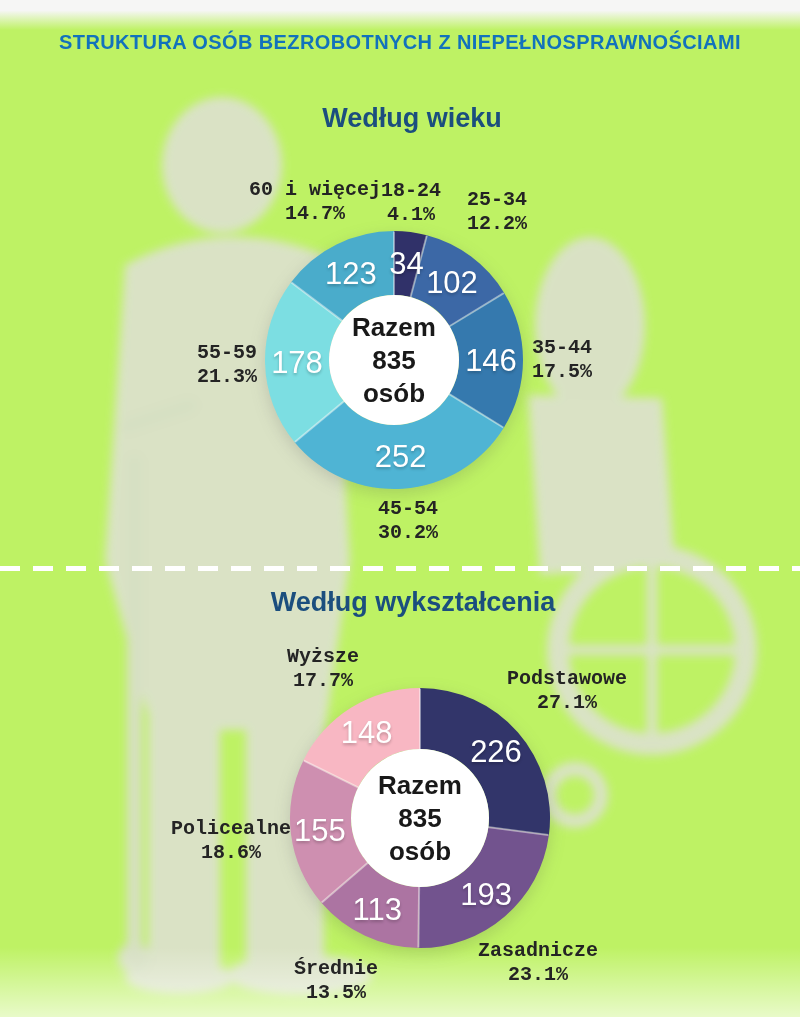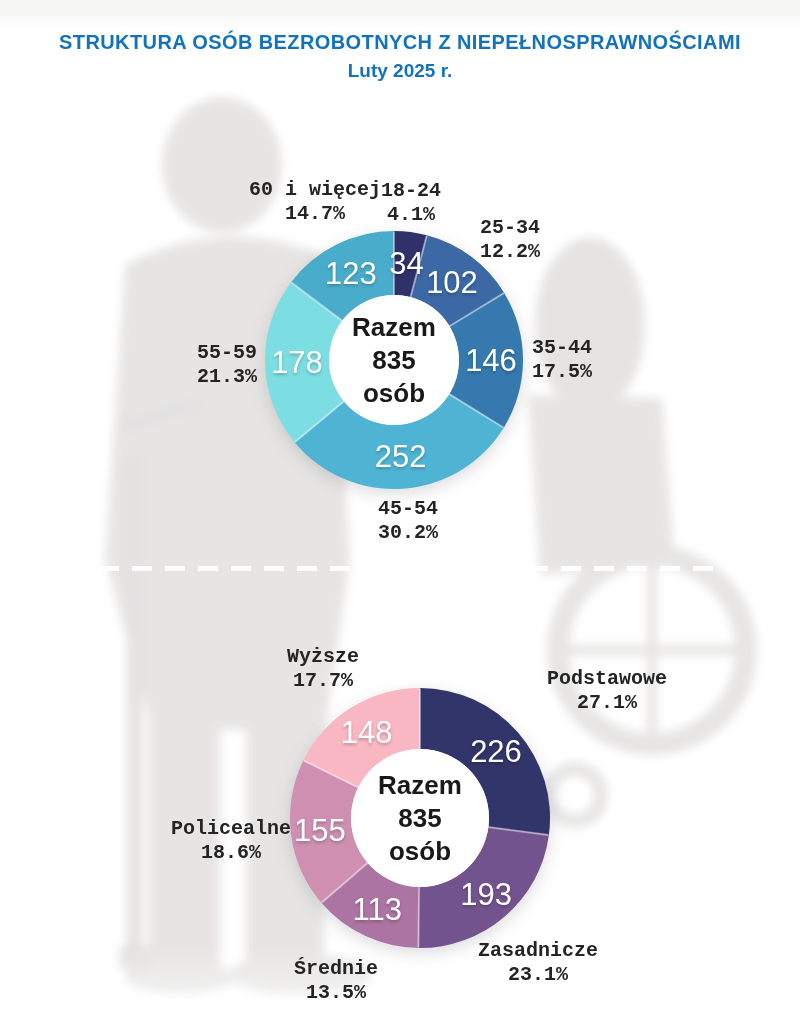--- a/index.html
+++ b/index.html
@@ -1,18 +1,18 @@
 <!DOCTYPE html>
 <html><head>
 <meta charset="utf-8">
 <style>
   html,body{margin:0;padding:0;background:#d8d8d8;}
   .canvas{
     position:relative;width:800px;height:1017px;overflow:hidden;
-    background:#ffffff;
+    background:#bef264;
     font-family:"Liberation Sans","DejaVu Sans",sans-serif;
   }
   .watermark{position:absolute;left:0;top:0;}
   .band-top{position:absolute;top:0;left:0;width:800px;height:30px;
     background:linear-gradient(180deg,#F6F6F5 35%,rgba(246,246,245,0));}
   .band-bottom{position:absolute;bottom:0;left:0;width:800px;height:70px;
     background:linear-gradient(0deg,rgba(255,255,255,0.65),rgba(255,255,255,0));}
   .header{position:absolute;top:30px;left:0;width:800px;text-align:center;}
   .header h1{margin:0;font-size:20px;line-height:25px;font-weight:bold;color:#1272BC;letter-spacing:0.4px;}
   .header .sub{margin-top:5px;font-size:19px;font-weight:bold;color:#1272BC;}
@@ -61,23 +61,24 @@
         <circle cx="575" cy="795" r="26" fill="none" stroke="#E1DFDE" stroke-width="14"></circle>
       </g>
     </g>
   </svg>
 
   <div class="band-top"></div>
   <div class="band-bottom"></div>
 
   <div class="header">
     <h1>STRUKTURA OSÓB BEZROBOTNYCH Z NIEPEŁNOSPRAWNOŚCIAMI</h1>
-    <div class="sub">Luty 2025 r.</div>
   </div>
 
+  <h2 class="section-title" style="left:412px;top:118px">Według wieku</h2>
+  <h2 class="section-title" style="left:413px;top:602px">Według wykształcenia</h2>
 
   <div class="divider"></div>
 
   <svg id="chart-svg" width="800" height="1017" viewBox="0 0 800 1017">
     <g id="chart-0">
         <g class="donut">
           <path d="M394.0 231.0 A129 129 0 0 1 426.9 235.3 L410.6 297.1 A65 65 0 0 0 394.0 295.0 Z" fill="#303169"></path>
           <path d="M426.9 235.3 A129 129 0 0 1 504.2 292.9 L449.5 326.2 A65 65 0 0 0 410.6 297.1 Z" fill="#3C68A6"></path>
           <path d="M504.2 292.9 A129 129 0 0 1 503.8 427.7 L449.3 394.1 A65 65 0 0 0 449.5 326.2 Z" fill="#3579AE"></path>
           <path d="M503.8 427.7 A129 129 0 0 1 294.6 442.2 L343.9 401.4 A65 65 0 0 0 449.3 394.1 Z" fill="#4FB4D4"></path>
@@ -120,41 +121,41 @@
         <text x="366.7" y="732.2" text-anchor="middle" dominant-baseline="central" class="slice-value">148</text>
         <text class="center-text" text-anchor="middle"><tspan x="420" y="785" dominant-baseline="central">Razem</tspan><tspan x="420" y="818" dominant-baseline="central">835</tspan><tspan x="420" y="851" dominant-baseline="central">osób</tspan></text>
       </g>
   </svg>
 
   <div id="labels-layer">
       <div class="out-label" style="left: 411px; top: 203px;">
         <div>18-24</div>
         <div>4.1%</div>
       </div>
-      <div class="out-label" style="left: 497px; top: 240px; margin-left: 13px;">
+      <div class="out-label" style="left: 497px; top: 212px;">
         <div>25-34</div>
         <div>12.2%</div>
       </div>
       <div class="out-label" style="left: 562px; top: 360px;">
         <div>35-44</div>
         <div>17.5%</div>
       </div>
       <div class="out-label" style="left: 408px; top: 521px;">
         <div>45-54</div>
         <div>30.2%</div>
       </div>
       <div class="out-label" style="left: 227px; top: 365px;">
         <div>55-59</div>
         <div>21.3%</div>
       </div>
       <div class="out-label" style="left: 315px; top: 202px;">
         <div>60 i więcej</div>
         <div>14.7%</div>
       </div>
-      <div class="out-label" style="left: 567px; top: 691px; margin-left: 40px;">
+      <div class="out-label" style="left: 567px; top: 691px;">
         <div>Podstawowe</div>
         <div>27.1%</div>
       </div>
       <div class="out-label" style="left: 538px; top: 963px;">
         <div>Zasadnicze</div>
         <div>23.1%</div>
       </div>
       <div class="out-label" style="left: 336px; top: 981px;">
         <div>Średnie</div>
         <div>13.5%</div>

